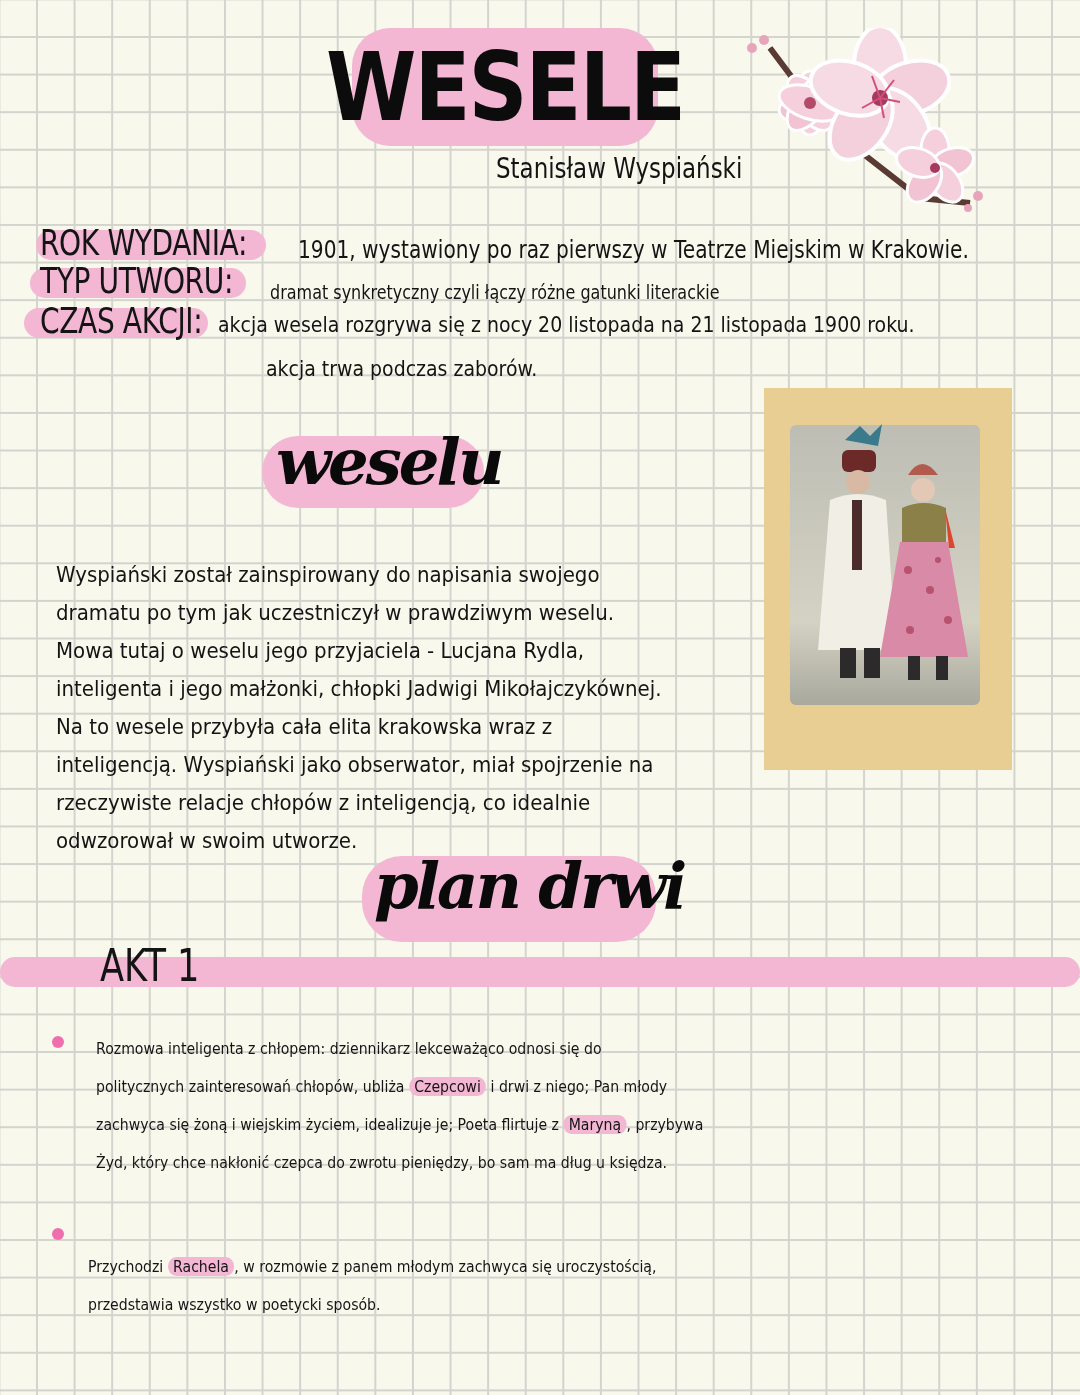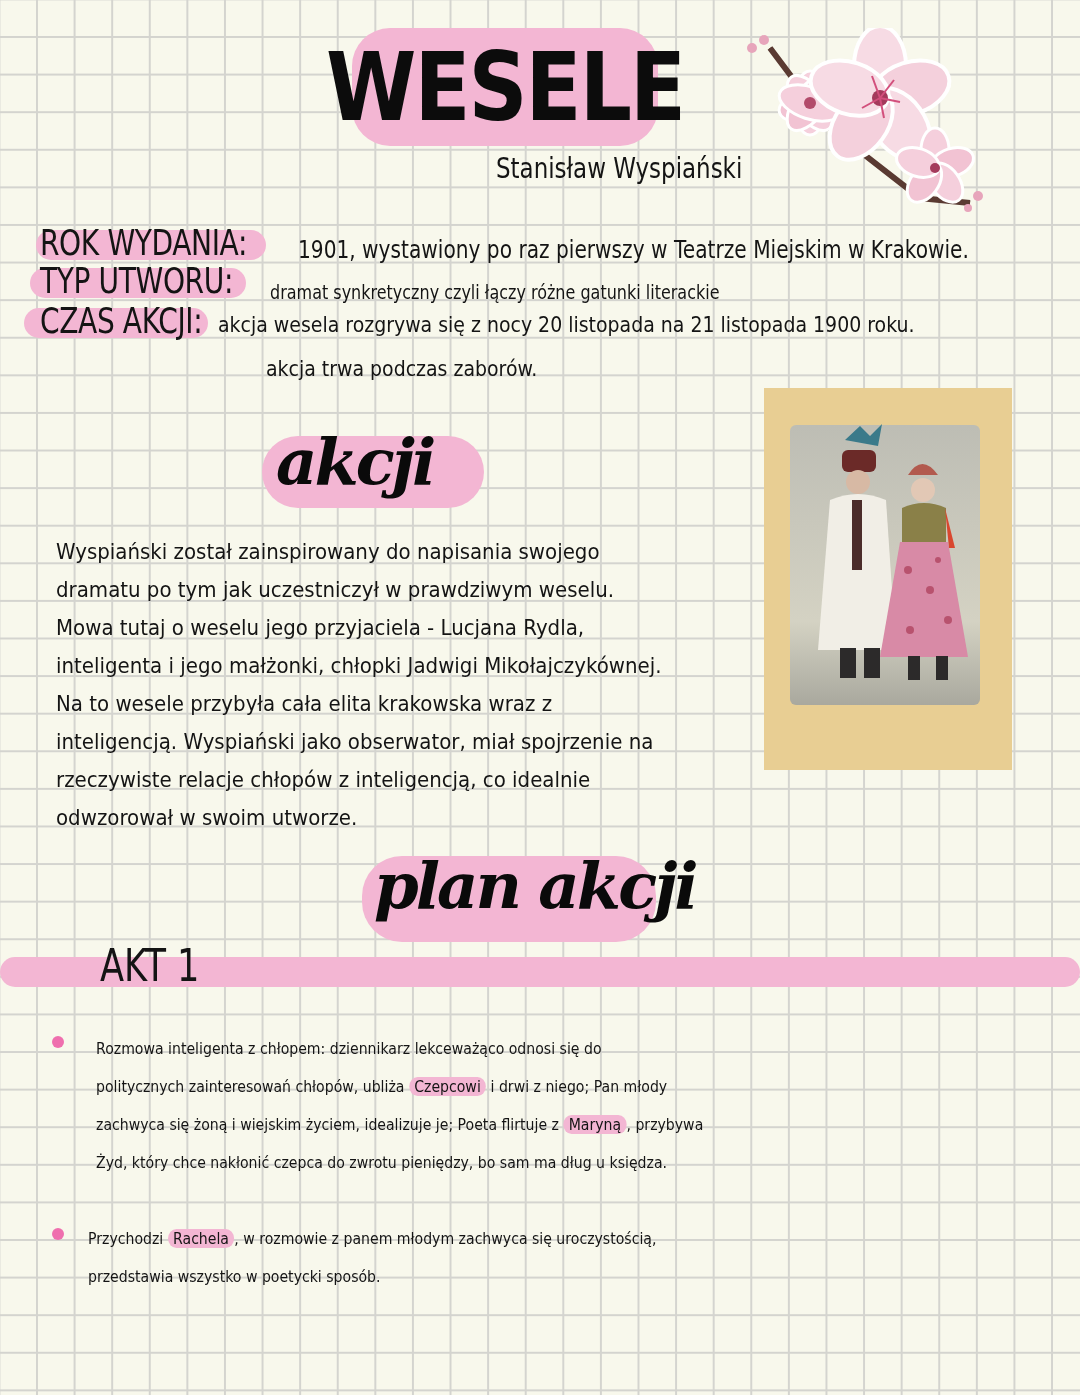--- a/index.html
+++ b/index.html
@@ -108,23 +108,23 @@
 <div class="abs val" style="left:298px; top:236px; font-size:24px; transform:scaleX(0.84);">1901, wystawiony po raz pierwszy w Teatrze Miejskim w Krakowie.</div>
 
 <div class="abs lbl" style="left:40px; top:262px;">TYP UTWORU:</div>
 <div class="abs val" style="left:270px; top:280px; font-size:20px; transform:scaleX(0.8);">dramat synkretyczny czyli łączy różne gatunki literackie</div>
 
 <div class="abs lbl" style="left:40px; top:302px;">CZAS AKCJI:</div>
 <div class="abs val" style="left:218px; top:312px; font-size:22px; transform:scaleX(0.86);">akcja wesela rozgrywa się z nocy 20 listopada na 21 listopada 1900 roku.</div>
 <div class="abs val" style="left:266px; top:356px; font-size:22px; transform:scaleX(0.86);">akcja trwa podczas zaborów.</div>
 
 <div class="abs h-blob" style="left:262px; top:436px; width:222px; height:72px;"></div>
-<div class="abs h-script" style="left:276px; top:424px;">akcji</div>
+<div class="abs h-script" style="left:276px; top:424px;">weselu</div>
 
-<div class="abs para" style="left:56px; top:533px;">
+<div class="abs para" style="left:56px; top:556px;">
   <div>Wyspiański został zainspirowany do napisania swojego</div>
   <div>dramatu po tym jak uczestniczył w prawdziwym weselu.</div>
   <div>Mowa tutaj o weselu jego przyjaciela - Lucjana Rydla,</div>
   <div>inteligenta i jego małżonki, chłopki Jadwigi Mikołajczykównej.</div>
   <div>Na to wesele przybyła cała elita krakowska wraz z</div>
   <div>inteligencją. Wyspiański jako obserwator, miał spojrzenie na</div>
   <div>rzeczywiste relacje chłopów z inteligencją, co idealnie</div>
   <div>odwzorował w swoim utworze.</div>
 </div>
 
@@ -150,30 +150,30 @@
       <circle cx="158" cy="200" r="4"></circle>
       <circle cx="120" cy="210" r="4"></circle>
       <circle cx="148" cy="140" r="3"></circle>
     </g>
   <path d="M155 88 l10 40 l-6 0 z" fill="#d9472f"></path>
   <rect x="118" y="236" width="12" height="24" fill="#2c2a2a"></rect>
     <rect x="146" y="236" width="12" height="24" fill="#2c2a2a"></rect>
 </svg>
 
 <div class="abs h-blob" style="left:362px; top:856px; width:294px; height:86px;"></div>
-<div class="abs h-script" style="left:374px; top:848px;">plan akcji</div>
+<div class="abs h-script" style="left:374px; top:848px;">plan drwi</div>
 
 <div class="abs akt-bar"></div>
 <div class="abs akt">AKT 1</div>
 
 <div class="abs bullet" style="left:52px; top:1036px;"></div>
 <div class="abs bl" style="left:96px; top:1030px;">
   <div>Rozmowa inteligenta z chłopem: dziennikarz lekceważąco odnosi się do</div>
   <div><span>politycznych zainteresowań chłopów, ubliża </span><span class="mark">Czepcowi</span><span> i drwi z niego; Pan młody</span></div>
   <div><span>zachwyca się żoną i wiejskim życiem, idealizuje je; Poeta flirtuje z </span><span class="mark">Maryną</span><span>, przybywa</span></div>
   <div>Żyd, który chce nakłonić czepca do zwrotu pieniędzy, bo sam ma dług u księdza.</div>
 </div>
 
 <div class="abs bullet" style="left:52px; top:1228px;"></div>
-<div class="abs bl" style="left:88px; top:1220px;">
+<div class="abs bl" style="left:88px; top:1248px;">
   <div><span>Przychodzi </span><span class="mark">Rachela</span><span>, w rozmowie z panem młodym zachwyca się uroczystością,</span></div>
   <div>przedstawia wszystko w poetycki sposób.</div>
 </div>
 
 </body></html>

